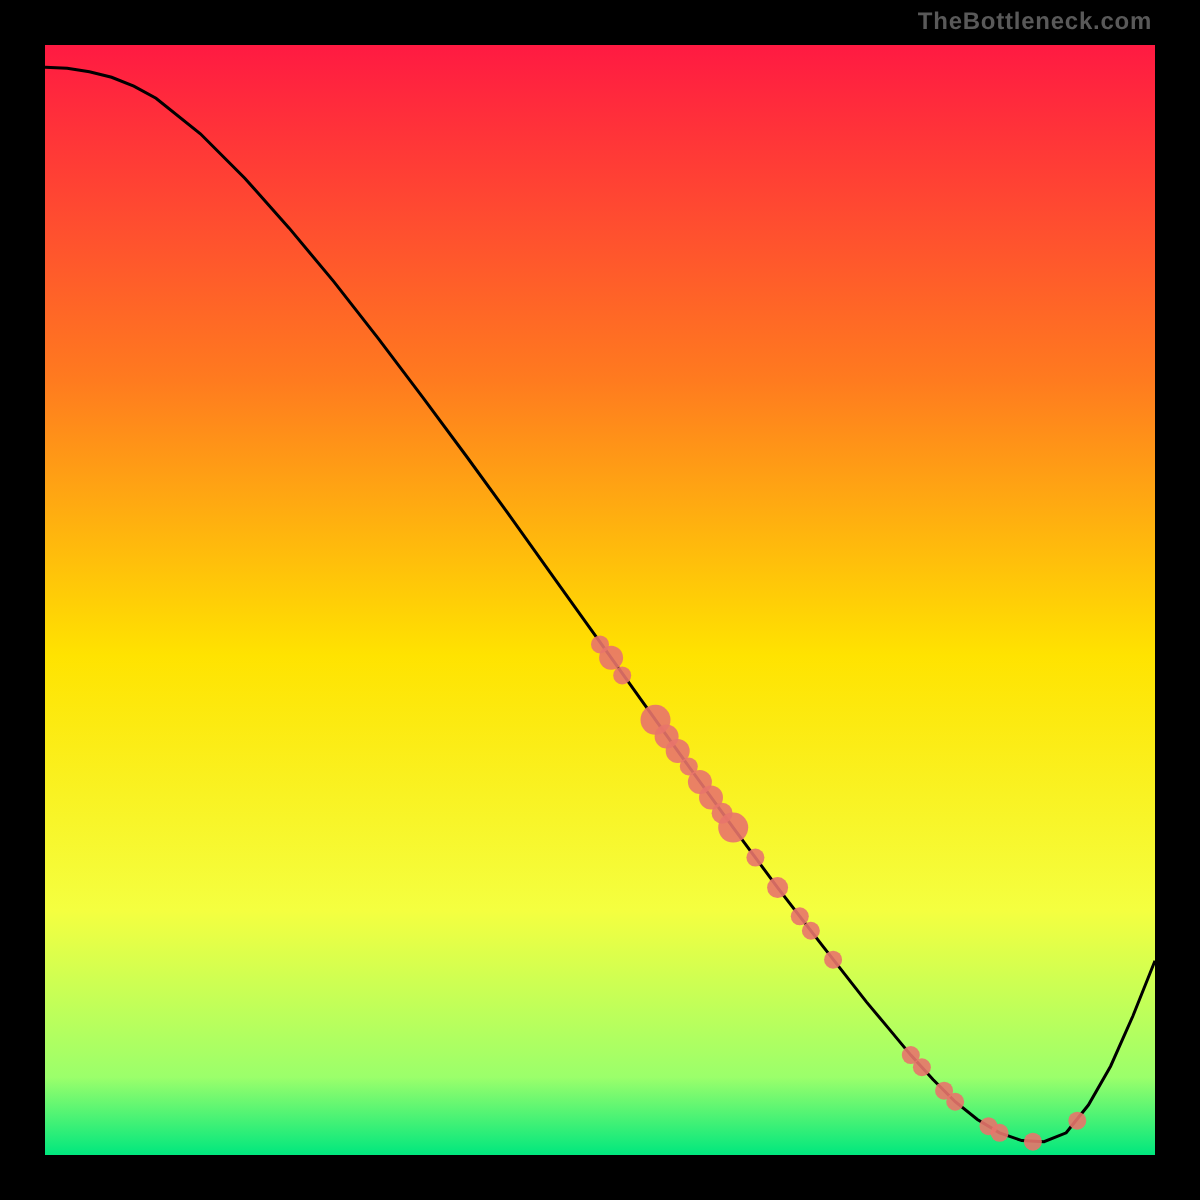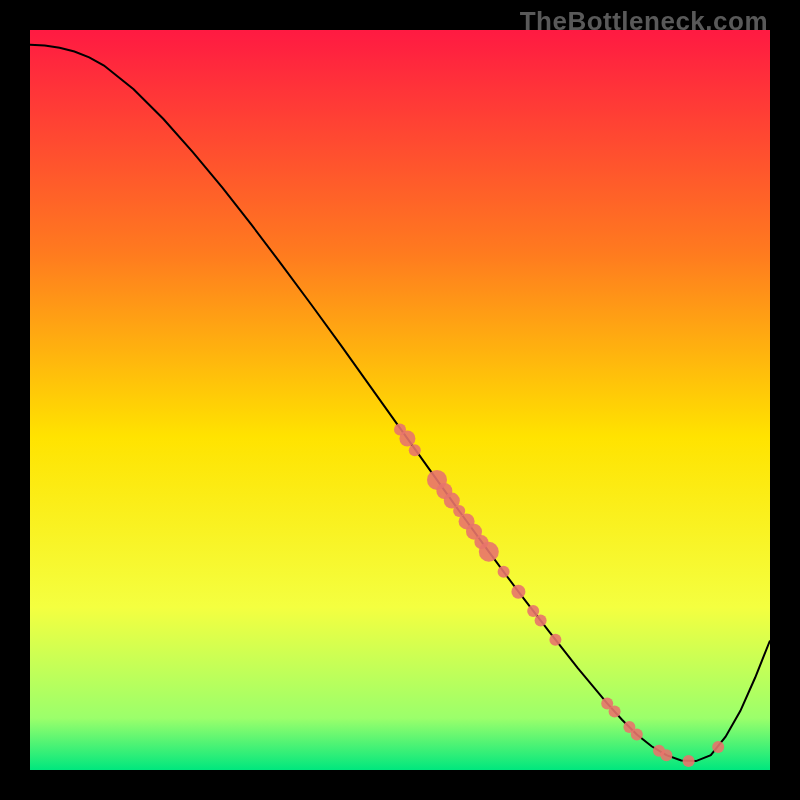--- a/index.html
+++ b/index.html
@@ -36,21 +36,21 @@
     left: 0;
     top: 0;
     width: 100%;
     height: 100%;
     overflow: visible;
   }
   .watermark {
     position: absolute;
     top: 6px;
     right: 32px;
-    font-size: 26px;
+    font-size: 16px;
     font-weight: 600;
     color: #595959;
     letter-spacing: 0.5px;
     font-family: Arial, Helvetica, sans-serif;
   }
 </style>
 </head>
 <body>
 
 <div class="outer">

